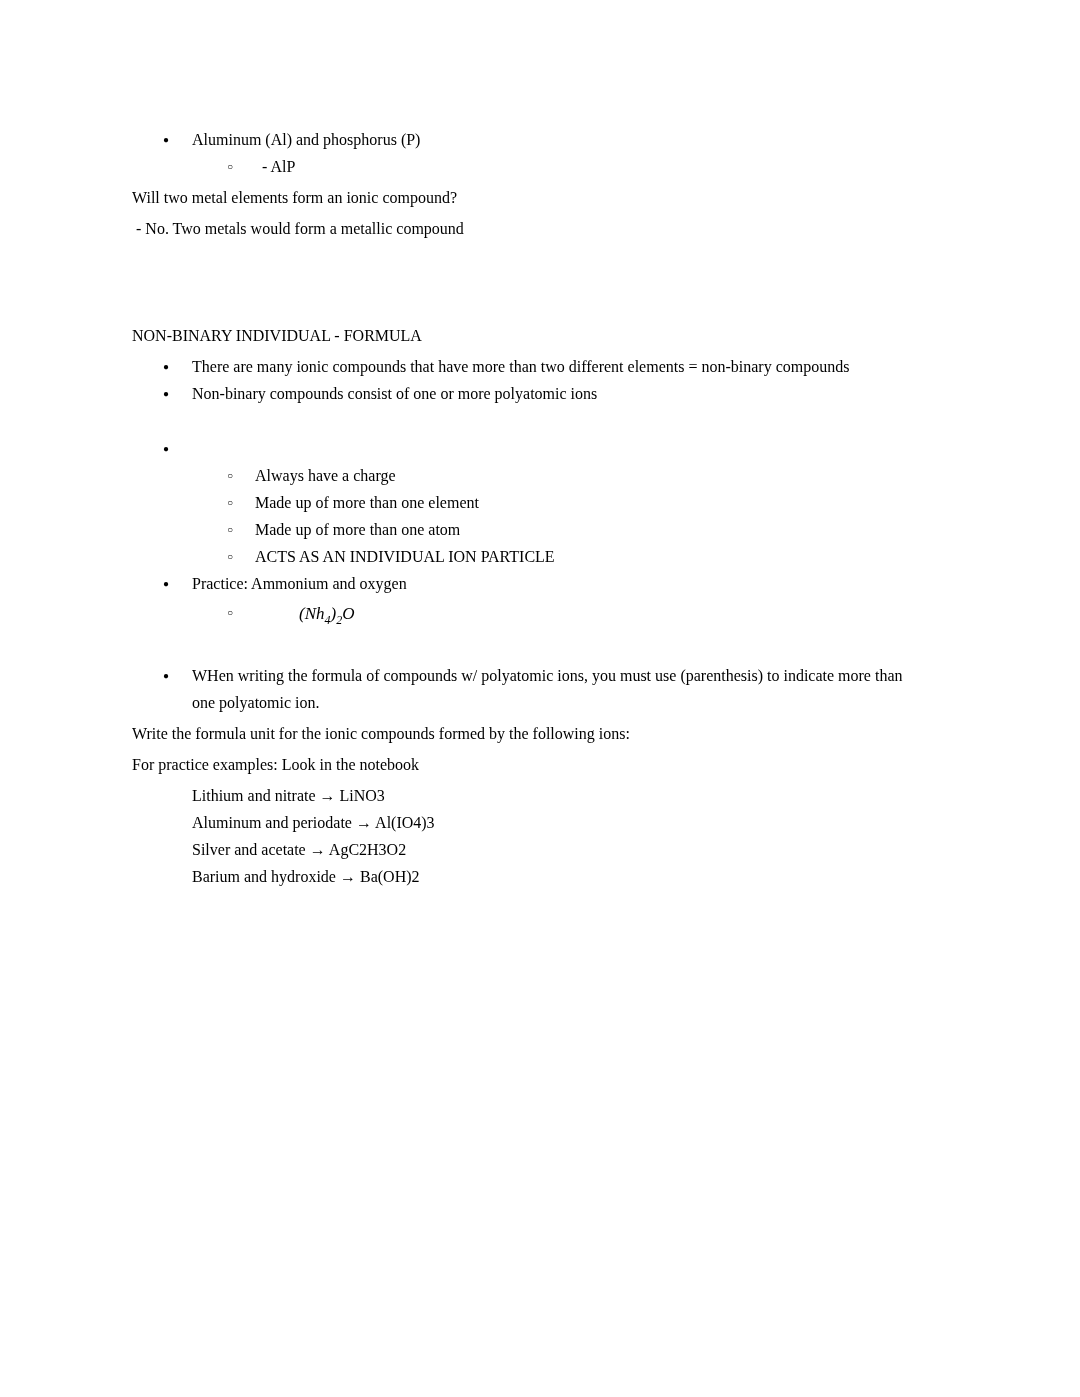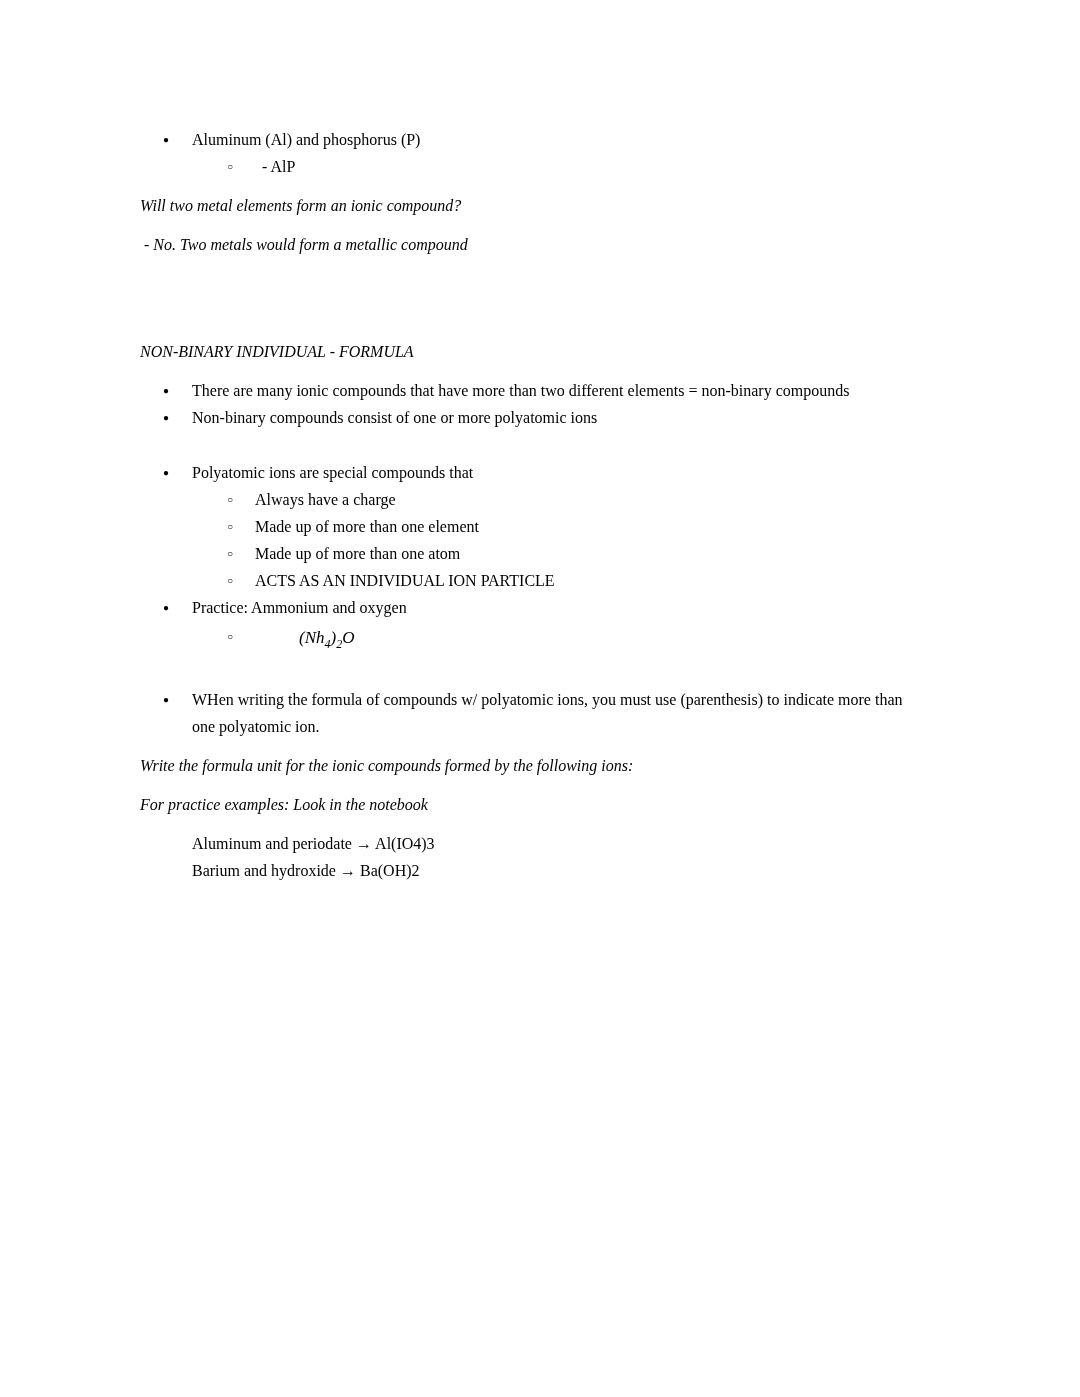--- a/index.html
+++ b/index.html
@@ -37,22 +37,21 @@
   }
   
   .b2 { margin-left: 99px; }
   .b2 .m2 {
     flex: 0 0 28px;
     font-size: 10px;
     line-height: 27px;
   }
   .b2.alp .m2 { flex: 0 0 35px; }
   .plain {
-    margin: 12px;
-    font-style: italic;
+    margin: 4px;
   }
   .answer { padding-left: 4px; }
   .heading { margin-top: 80px; }
   .gap-1 { margin-top: 28px; }
   .formula-row {
     line-height: 30px;
     margin-top: 2px;
   }
   .formula {
     font-style: italic;
@@ -92,21 +91,20 @@
       <span class="m1">●</span>
       <span class="b1-text">There are many ionic compounds that have more than two different elements = non-binary compounds</span>
     </div>
     <div class="row b1">
       <span class="m1">●</span>
       <span class="b1-text">Non-binary compounds consist of one or more polyatomic ions</span>
     </div>
 
     <div class="row b1 gap-1">
       <span class="m1">●</span>
-      <span class="b1-text">Polyatomic ions are special compounds that</span>
     </div>
     <div class="row b2">
       <span class="m2">○</span>
       <span class="b2-text">Always have a charge</span>
     </div>
     <div class="row b2">
       <span class="m2">○</span>
       <span class="b2-text">Made up of more than one element</span>
     </div>
     <div class="row b2">
@@ -127,18 +125,20 @@
     </div>
 
     <div class="row b1 gap-2">
       <span class="m1">●</span>
       <span class="b1-text">WHen writing the formula of compounds w/ polyatomic ions, you must use (parenthesis) to indicate more than one polyatomic ion.</span>
     </div>
     <p class="plain">Write the formula unit for the ionic compounds formed by the following ions:</p>
     <p class="plain">For practice examples: Look in the notebook</p>
 
     <div class="results">
+      <p class="result-line">Lithium and nitrate → LiNO3</p>
       <p class="result-line">Aluminum and periodate → Al(IO4)3</p>
+      <p class="result-line">Silver and acetate → AgC2H3O2</p>
       <p class="result-line">Barium and hydroxide → Ba(OH)2</p>
     </div>
 
   </div>
 </div>
 
 </body></html>

